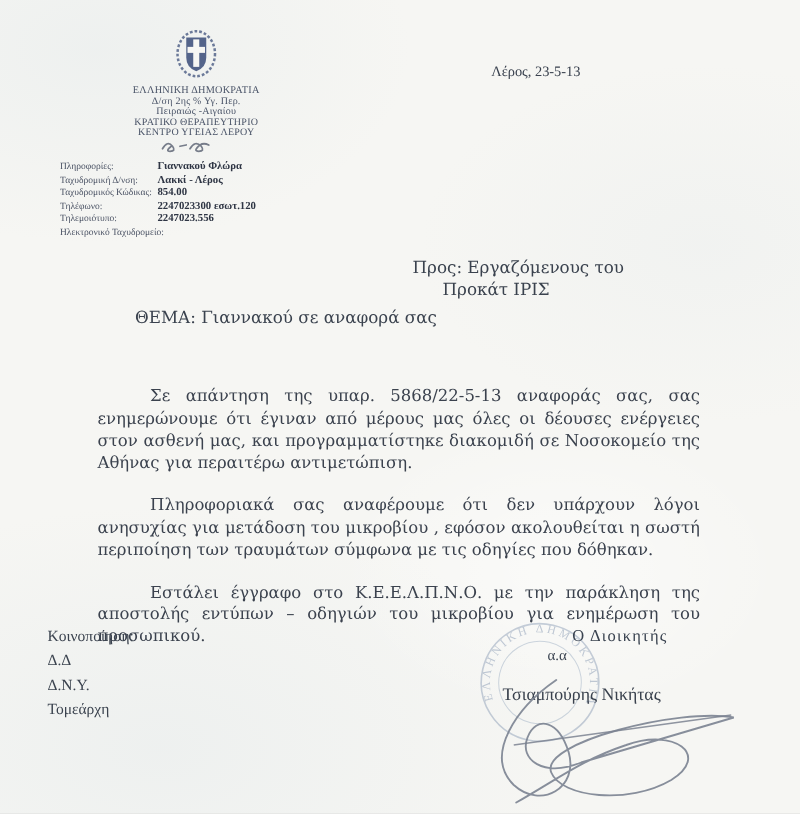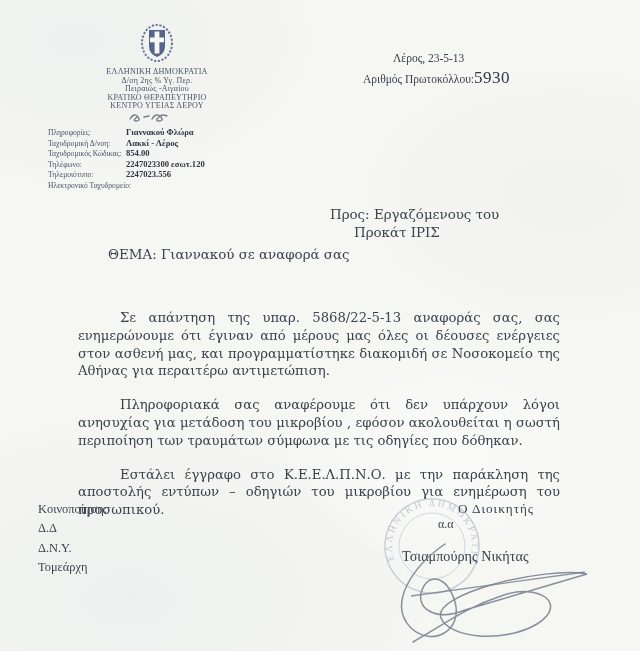--- a/index.html
+++ b/index.html
@@ -73,23 +73,20 @@
       <rect x="13" y="15.5" width="14" height="4.8" fill="#f6f6f3"></rect>
     </svg>
     <div class="l first">ΕΛΛΗΝΙΚΗ ΔΗΜΟΚΡΑΤΙΑ</div>
     <div class="l">Δ/ση 2ης % Υγ. Περ.</div>
     <div class="l">Πειραιώς -Αιγαίου</div>
     <div class="l">ΚΡΑΤΙΚΟ ΘΕΡΑΠΕΥΤΗΡΙΟ</div>
     <div class="l">ΚΕΝΤΡΟ ΥΓΕΙΑΣ ΛΕΡΟΥ</div>
   </div>
 
   <div class="abs dateline">Λέρος, 23-5-13</div>
-  <div class="abs protoline">
-    <span>Αριθμός Πρωτοκόλλου:</span><span class="num">5930</span>
-  </div>
 
   <svg class="abs flourish" width="42" height="14" viewBox="0 0 42 14">
     <path d="M2,9 q4,-7 8,-2 q3,4 -2,4 q-4,0 1,-4 M16,7 l5,-1 M24,9 q4,-7 9,-2 q3,4 -2,4 q-5,0 1,-5 q3,-2 7,0" fill="none" stroke="#4e5668" stroke-width="1.4" stroke-linecap="round"></path>
   </svg>
 
   <div class="abs contact">
     <div class="row"><span class="lab">Πληροφορίες:</span><span class="val">Γιαννακού Φλώρα</span></div>
     <div class="row"><span class="lab">Ταχυδρομική Δ/νση:</span><span class="val">Λακκί - Λέρος</span></div>
     <div class="row"><span class="lab">Ταχυδρομικός Κώδικας:</span><span class="val">854.00</span></div>
     <div class="row"><span class="lab">Τηλέφωνο:</span><span class="val">2247023300 εσωτ.120</span></div>

